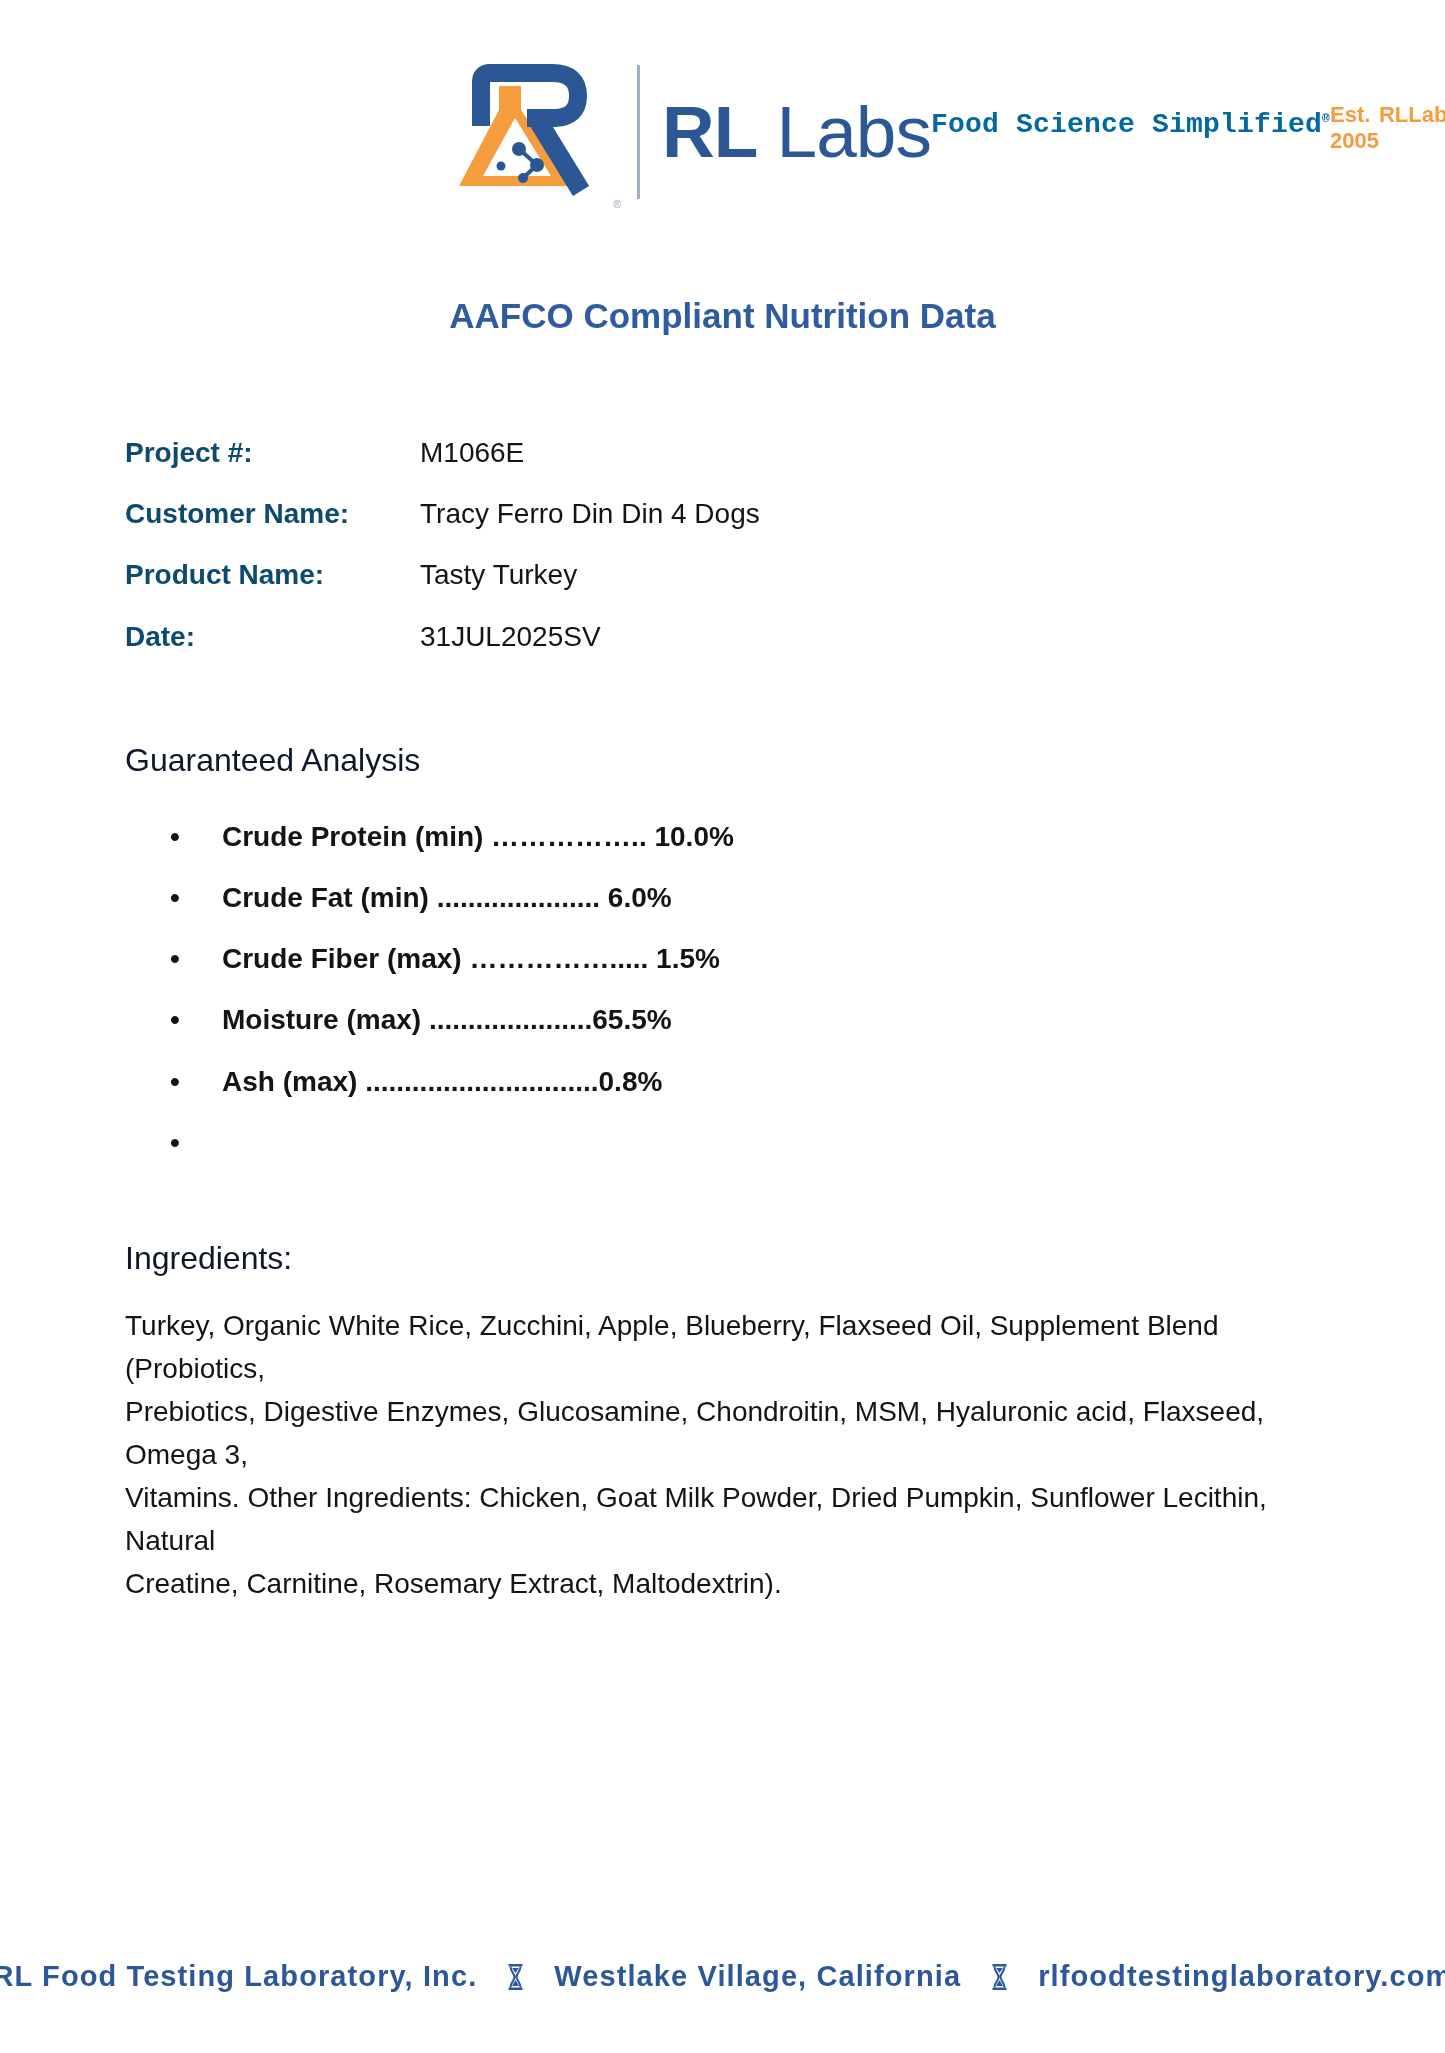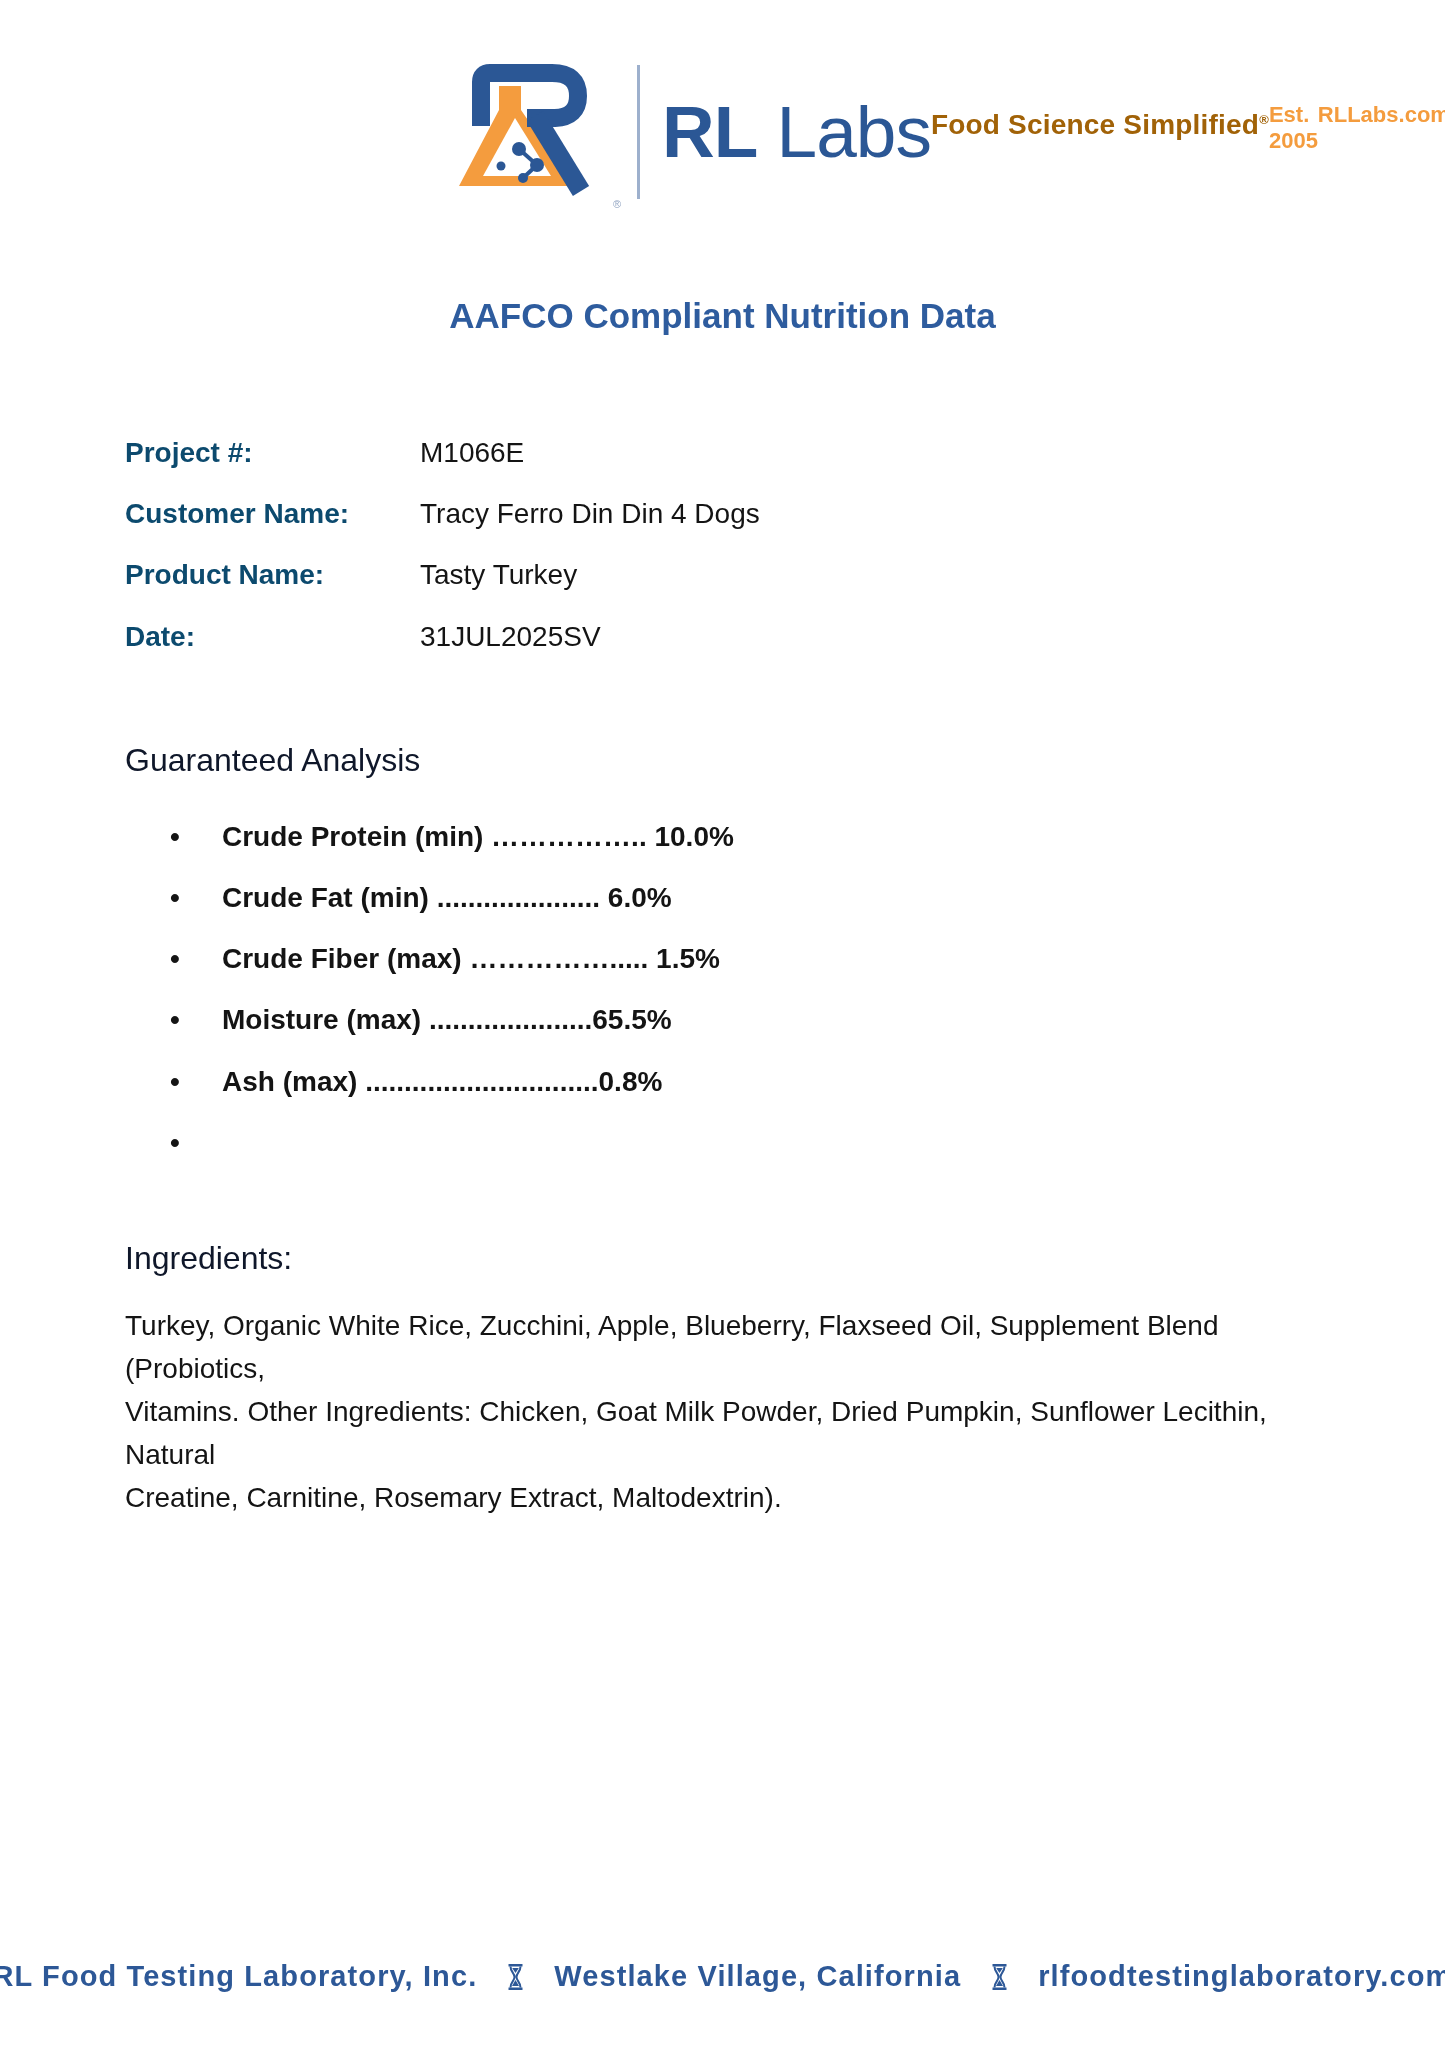--- a/index.html
+++ b/index.html
@@ -10,21 +10,21 @@
   
   .logo-wrap{position:absolute;top:52px;left:0;right:0;display:flex;justify-content:center;align-items:center;gap:22px;}
   .logo-icon{position:relative;width:170px;height:160px;flex:0 0 auto;}
   .logo-icon svg{width:170px;height:160px;display:block;}
   .icon-reg{position:absolute;right:-6px;bottom:2px;font-size:11px;color:#94a6c3;}
   .brand-divider{width:3px;height:134px;background:#9db0cd;flex:0 0 auto;}
   .brand{display:flex;flex-direction:row;width:338px;}
   .brand-name{font-size:73px;line-height:0.95;color:#2B5795;letter-spacing:-1px;white-space:nowrap;}
   .brand-name .rl{font-weight:800;}
   .brand-name .labs{font-weight:400;}
-  .brand-tagline{margin-top:12px;font-size:28px;font-weight:700;color:#a16207;letter-spacing:0.2px;white-space:nowrap;}
+  .brand-tagline{margin-top:12px;font-size:28px;font-weight:700;color:#0369a1;letter-spacing:0.2px;white-space:nowrap;font-family:Liberation Mono, monospace;}
   .brand-tagline sup{font-size:13px;}
   .brand-estrow{display:flex;justify-content:flex-end;margin-top:5px;color:#F49C3E;font-weight:700;font-size:22px;}
   
   .page-title{position:absolute;top:296px;left:0;width:100%;text-align:center;
     font-size:35px;font-weight:700;color:#2E5C9E;}
   
   .fields{position:absolute;top:437px;left:125px;}
   .field-row{display:flex;margin-bottom:29px;font-size:28px;line-height:1.15;}
   .field-label{width:295px;font-weight:700;color:#0c4a6e;}
   .field-value{color:#141414;}
@@ -126,20 +126,21 @@
     <div class="ga-item">
       <span class="ga-bullet">•</span>
     </div>
   </div>
 </div>
 
 <div class="ingredients">
   <div class="section-heading">Ingredients:</div>
   <div class="ing-text">
     <div>Turkey, Organic White Rice, Zucchini, Apple, Blueberry, Flaxseed Oil, Supplement Blend (Probiotics,</div>
+    <div>Prebiotics, Digestive Enzymes, Glucosamine, Chondroitin, MSM, Hyaluronic acid, Flaxseed, Omega 3,</div>
     <div>Vitamins. Other Ingredients: Chicken, Goat Milk Powder, Dried Pumpkin, Sunflower Lecithin, Natural</div>
     <div>Creatine, Carnitine, Rosemary Extract, Maltodextrin).</div>
   </div>
 </div>
 
 <div class="footer">
   <span>RL Food Testing Laboratory, Inc.</span>
   <svg class="hourglass" viewBox="0 0 19 27" xmlns="http://www.w3.org/2000/svg" aria-hidden="true">
     <path d="M2.5,1.8 H16.5 M2.5,25.2 H16.5" stroke="#2D5897" stroke-width="2.6" fill="none"></path>
     <path d="M4.5,3 C4.5,8.5 8.5,9.5 8.5,13.5 C8.5,17.5 4.5,18.5 4.5,24 M14.5,3 C14.5,8.5 10.5,9.5 10.5,13.5 C10.5,17.5 14.5,18.5 14.5,24" stroke="#2D5897" stroke-width="2" fill="none"></path>

